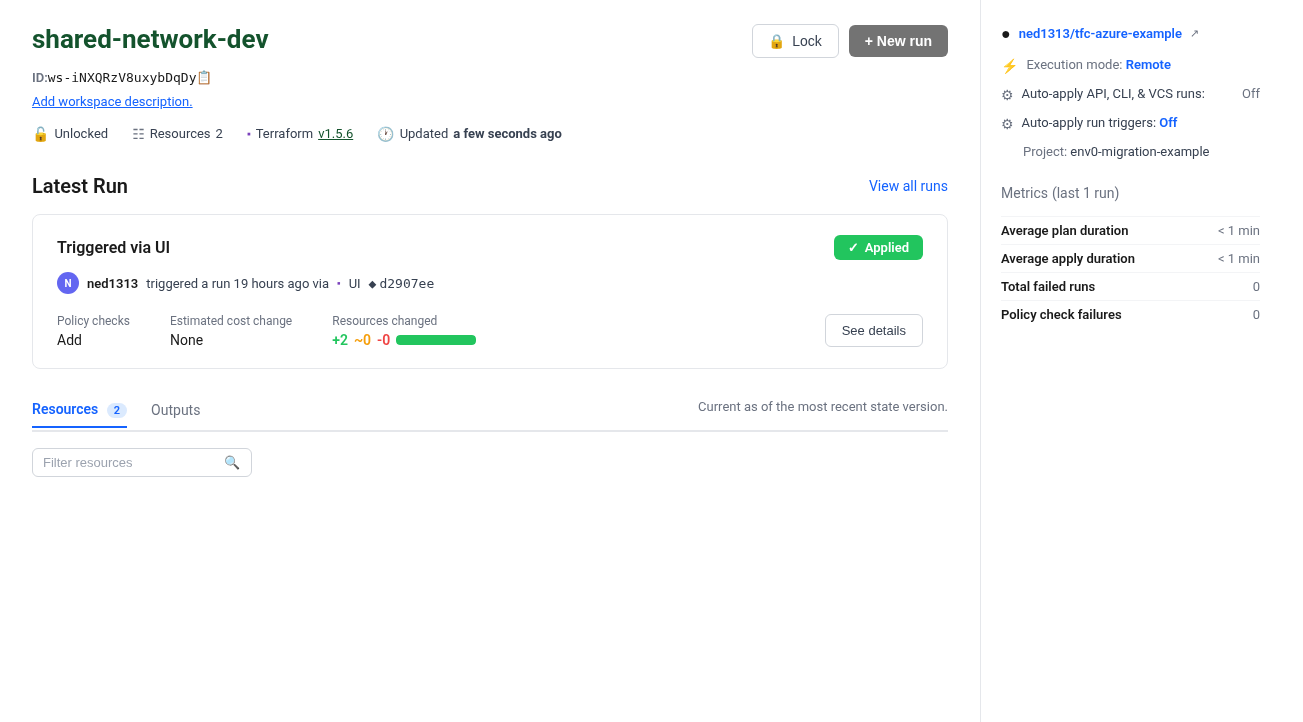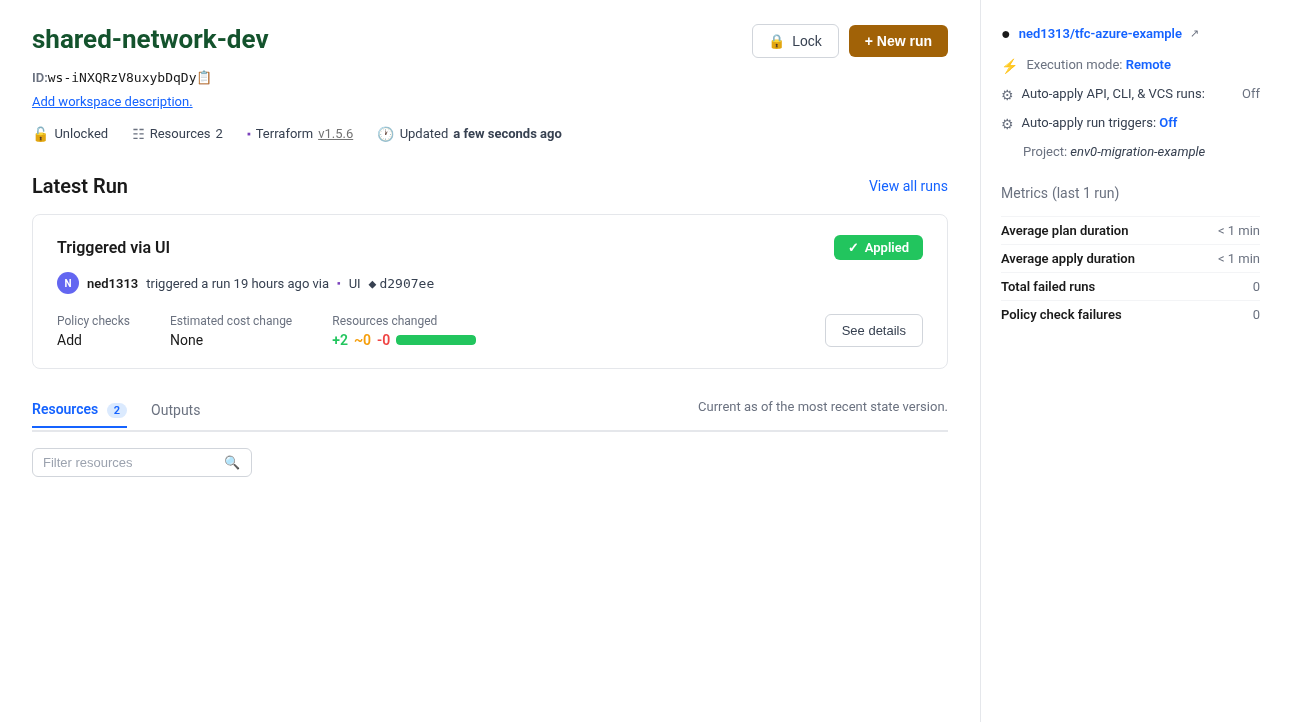--- a/index.html
+++ b/index.html
@@ -53,21 +53,21 @@
       font-size: 14px;
       cursor: pointer;
     }
     .btn-new-run {
       display: flex;
       align-items: flex-end;
       gap: 6px;
       padding: 8px 16px;
       border: none;
       border-radius: 6px;
-      background: #a16207;
+      background: #737373;
       color: #fff;
       font-size: 14px;
       font-weight: 600;
       cursor: pointer;
     }
     
     .workspace-id {
       font-size: 13px;
       color: #374151;
       margin-bottom: 8px;
@@ -343,21 +343,21 @@
     .setting-label { color: #6b7280; }
     .setting-value-blue { color: #1563ff; font-weight: 600; }
     .setting-value-off { color: #6b7280; }
     .project-row {
       margin-top: 4px;
       font-size: 13px;
       color: #374151;
       padding-left: 22px;
     }
     .project-label { color: #6b7280; }
-    .project-value { font-weight: 400; font-style: italic; }
+    .project-value { font-weight: 400; }
     
     .metrics-section {
       margin-top: 24px;
     }
     .metrics-title {
       font-size: 16px;
       font-weight: 700;
       margin-bottom: 14px;
       color: #1a1a1a;
     }
@@ -417,21 +417,21 @@
         <span>Unlocked</span>
       </div>
       <div class="meta-item">
         <span class="meta-icon">☷</span>
         <span>Resources</span>
         <span>2</span>
       </div>
       <div class="meta-item">
         <span class="meta-icon terraform-icon">⬝</span>
         <span>Terraform</span>
-        <a href="#" style="color:#737373;text-decoration:underline;">v1.5.6</a>
+        <a href="#" style="color:#14532d;text-decoration:underline;">v1.5.6</a>
       </div>
       <div class="meta-item">
         <span class="meta-icon">🕐</span>
         <span>Updated</span>
         <strong>a few seconds ago</strong>
       </div>
     </div>
 
     
     <div class="section-header">

